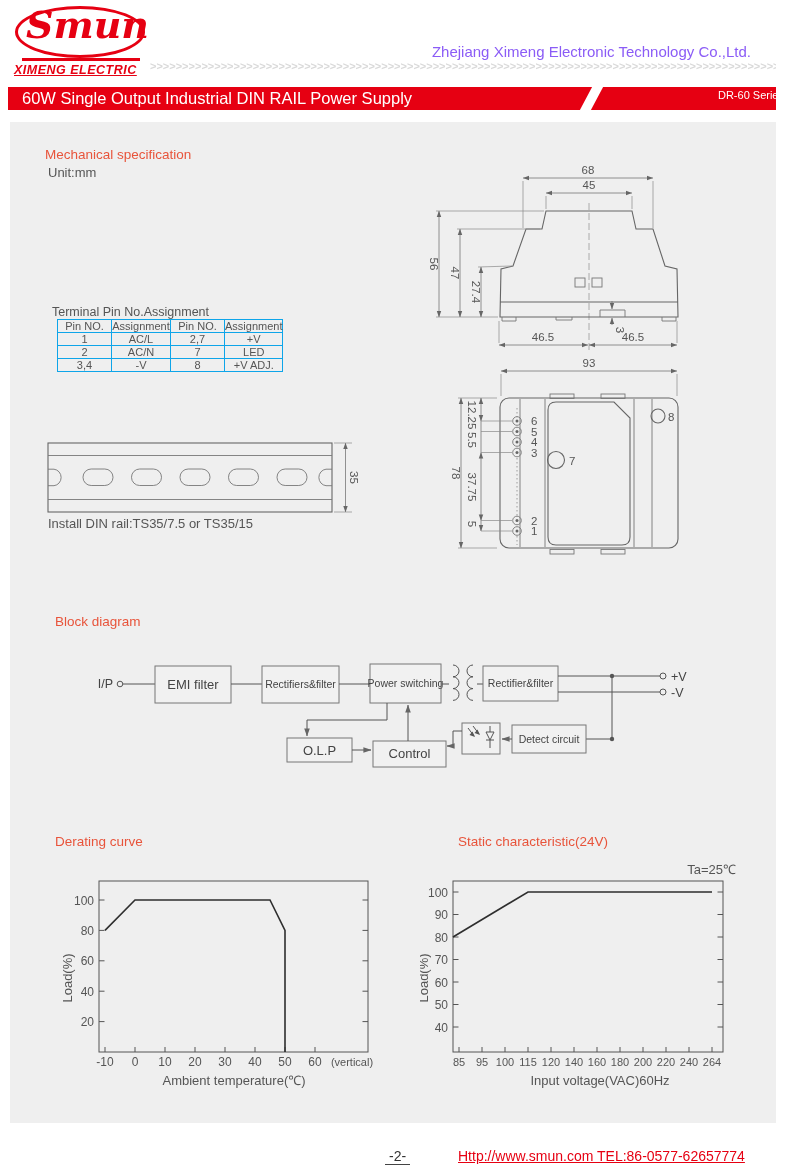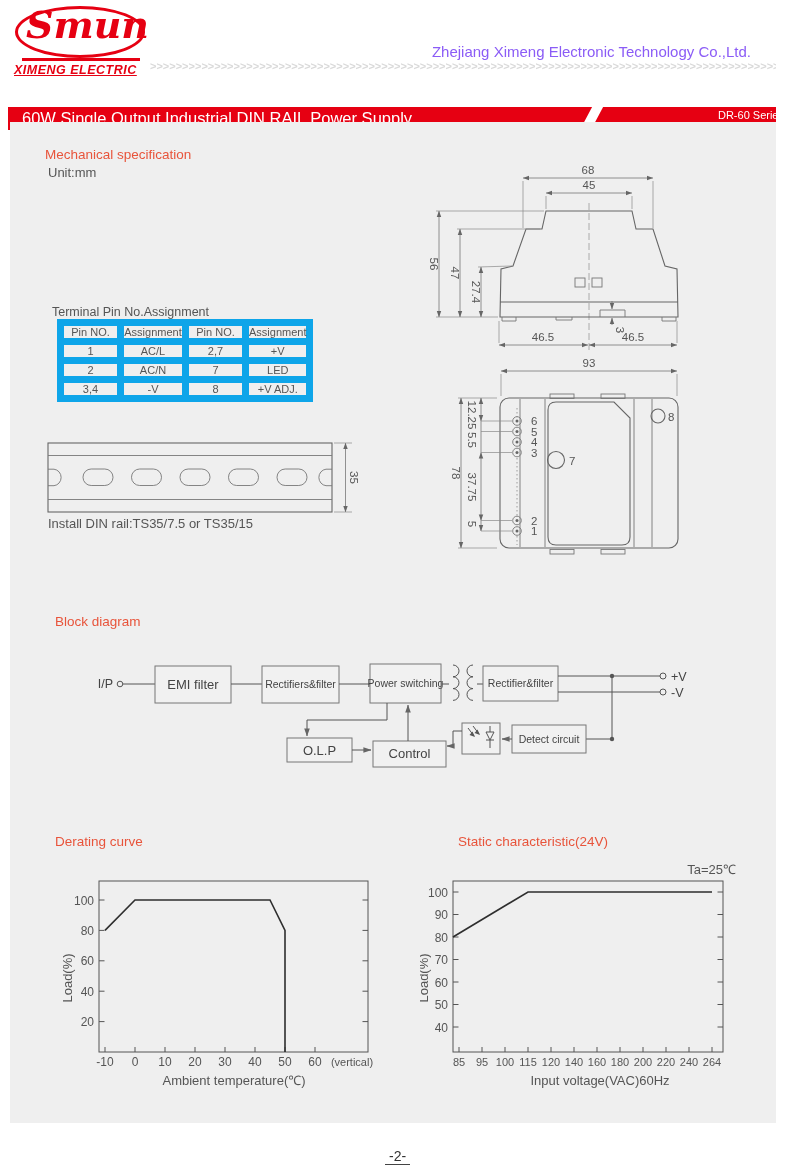--- a/index.html
+++ b/index.html
@@ -1,32 +1,32 @@
 <!DOCTYPE html>
 <html><head>
 <meta charset="utf-8">
 <style>
   html,body{margin:0;padding:0;background:#fff;font-family:"Liberation Sans",sans-serif;}
   .page{position:relative;width:776px;height:1175px;background:#fff;overflow:hidden;}
   .abs{position:absolute;}
   .panel{position:absolute;left:10px;top:122px;width:780px;height:1001px;background:#efefef;}
   .sec-title{color:#e8543b;font-size:13.5px;}
   .gray-txt{color:#555;}
-  .banner{position:absolute;left:8px;top:87px;width:792px;height:23px;background:#e60012;margin-top:20px;}
+  .banner{position:absolute;left:8px;top:87px;width:792px;height:23px;background:#e60012;}
   .banner-title{position:absolute;left:14px;top:2px;color:#fff;font-size:16.5px;}
   .banner-series{position:absolute;right:16px;top:2px;color:#ffffff;font-size:11px;}
   .banner-slash{position:absolute;left:578px;top:0;width:11px;height:23px;background:#fff;transform:skewX(-28deg);}
   .chev{color:#d9d9d9;font-size:11px;font-weight:bold;letter-spacing:0px;overflow:hidden;white-space:nowrap;height:12px;line-height:12px;}
   .logo-oval{position:absolute;left:5px;top:4px;width:124px;height:46px;border:3px solid #e60012;border-radius:50%;}
   .logo-word{position:absolute;left:16px;top:0px;font-family:"DejaVu Serif",serif;font-style:italic;font-weight:bold;font-size:38px;color:#e60012;}
   .logo-bar{position:absolute;left:12px;top:56px;width:118px;height:3px;background:#e60012;}
   .logo-sub{position:absolute;left:4px;top:61px;font-size:12.5px;font-style:italic;font-weight:bold;color:#e60012;letter-spacing:0.5px;white-space:nowrap;text-decoration:underline;}
   .company{position:absolute;right:25px;top:43px;font-size:15px;color:#8b5cf6;}
   table.pins{border-collapse:collapse;font-size:11px;color:#555;}
-  table.pins th,table.pins td{border:7px solid #0ea5e9;text-align:center;padding:0;height:12px;font-weight:normal;}
+  table.pins th,table.pins td{border:1px solid #0ea5e9;text-align:center;padding:0;height:12px;font-weight:normal;}
   .footer-page{position:absolute;left:385px;top:1148px;font-size:14px;color:#333;border-bottom:1px solid #444;padding:0 4px;}
   .footer-link{position:absolute;left:458px;top:1148px;font-size:14px;color:#e60012;text-decoration:underline;}
   svg text{font-family:"Liberation Sans",sans-serif;}
   .ln{stroke:#666;fill:none;stroke-width:1.1;}
   .lnt{stroke:#777;fill:none;stroke-width:0.9;}
   .dl{stroke:#777;fill:none;stroke-width:0.8;}
   .ext{stroke:#8a8a8a;fill:none;stroke-width:0.7;}
   .dim{font-size:11.5px;fill:#555;}
   .bl{stroke:#555;fill:none;stroke-width:1;}
   .bx{fill:#f1f1f1;stroke:#777;stroke-width:1;}
@@ -358,14 +358,15 @@
       <text x="269" y="208" class="tick2" text-anchor="middle">240</text>
       <line x1="292" y1="194" x2="292" y2="189" stroke="#555"></line>
       <text x="292" y="208" class="tick2" text-anchor="middle">264</text>
       <polyline points="33,79 108,34 292,34" fill="none" stroke="#2e2e2e" stroke-width="1.6"></polyline>
       <text x="316" y="16" class="axlab" text-anchor="end" fill="#333">Ta=25℃</text>
       <text x="180" y="227" class="axlab" text-anchor="middle">Input voltage(VAC)60Hz</text>
       <text x="8" y="120" class="axlab" text-anchor="middle" transform="rotate(-90 8 120)">Load(%)</text>
     </svg>
 
   <div class="footer-page">-2-</div>
+  <div class="footer-link">Http://www.smun.com   TEL:86-0577-62657774</div>
 
 </div>
 
 </body></html>

